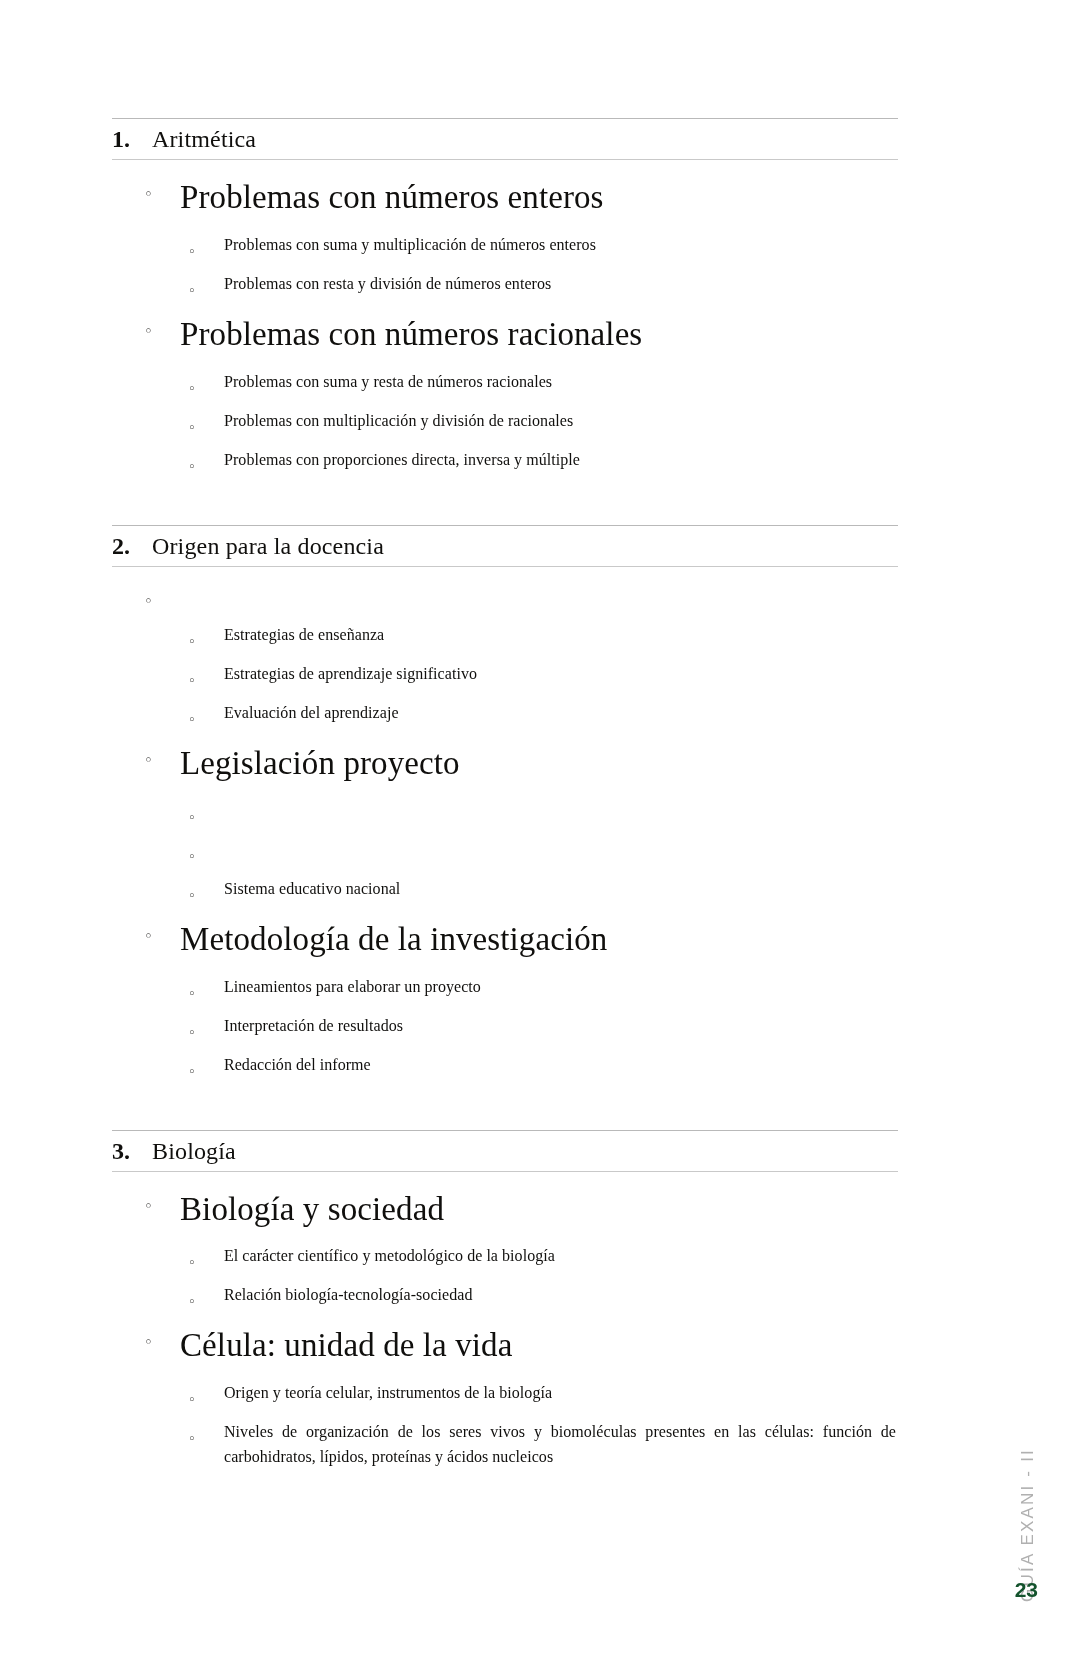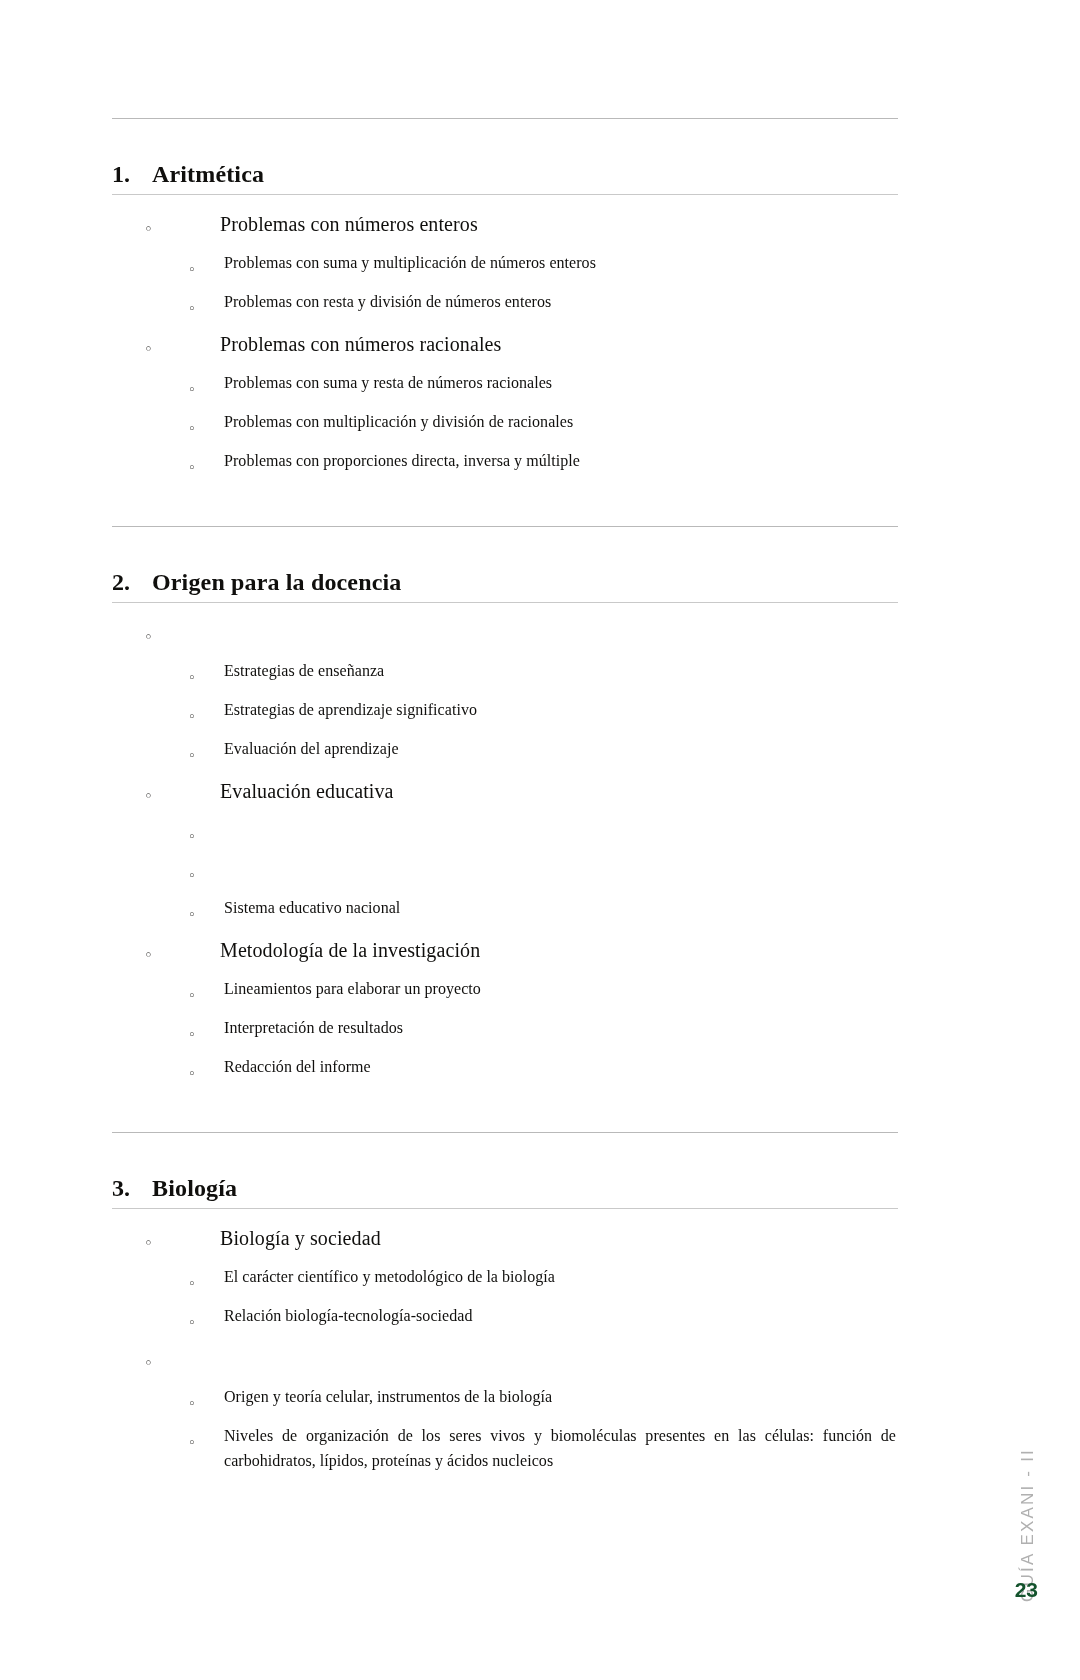--- a/index.html
+++ b/index.html
@@ -39,46 +39,44 @@
     align-items: baseline;
   }
   .sec-num {
     font-weight: bold;
     font-size: 24px;
     width: 40px;
     flex: 0 0 40px;
     letter-spacing: 0.1px;
   }
   .sec-title {
-    font-weight: bold;
+    font-weight: normal;
     font-size: 24px;
     letter-spacing: 0.15px;
-    margin-top: 35px;
   }
 
   
   .l1 {
     display: flex;
     align-items: flex-start;
     margin-top: 16px;
     padding-left: 32px;
   }
   .l1 .bullet {
     flex: 0 0 36px;
     font-size: 15px;
     line-height: 1;
     padding-top: 11px;
     color: #141310;
     font-family: "DejaVu Sans", sans-serif;
   }
   .l1 .txt {
-    font-size: 20px;
+    font-size: 33px;
     line-height: 1.30;
     letter-spacing: 0.1px;
-    margin-left: 40px;
   }
 
   
   .l2 {
     display: flex;
     align-items: flex-start;
     margin-top: 14px;
     padding-left: 76px;
   }
   .l2 .bullet {
@@ -178,21 +176,21 @@
         <div class="l2">
           <span class="bullet">◦</span>
           <span class="txt">Estrategias de aprendizaje significativo</span>
         </div>
         <div class="l2">
           <span class="bullet">◦</span>
           <span class="txt">Evaluación del aprendizaje</span>
         </div>
         <div class="l1">
           <span class="bullet">◦</span>
-          <span class="txt">Evaluación educativa</span>
+          <span class="txt">Legislación proyecto</span>
         </div>
         <div class="l2">
           <span class="bullet">◦</span>
         </div>
         <div class="l2">
           <span class="bullet">◦</span>
         </div>
         <div class="l2">
           <span class="bullet">◦</span>
           <span class="txt">Sistema educativo nacional</span>
@@ -226,20 +224,21 @@
         <div class="l2">
           <span class="bullet">◦</span>
           <span class="txt">El carácter científico y metodológico de la biología</span>
         </div>
         <div class="l2">
           <span class="bullet">◦</span>
           <span class="txt">Relación biología-tecnología-sociedad</span>
         </div>
         <div class="l1">
           <span class="bullet">◦</span>
+          <span class="txt">Célula: unidad de la vida</span>
         </div>
         <div class="l2">
           <span class="bullet">◦</span>
           <span class="txt">Origen y teoría celular, instrumentos de la biología</span>
         </div>
         <div class="l2">
           <span class="bullet">◦</span>
           <span class="txt wrap">Niveles de organización de los seres vivos y biomoléculas presentes en las células: función de carbohidratos, lípidos, proteínas y ácidos nucleicos</span>
         </div>
       </div>

